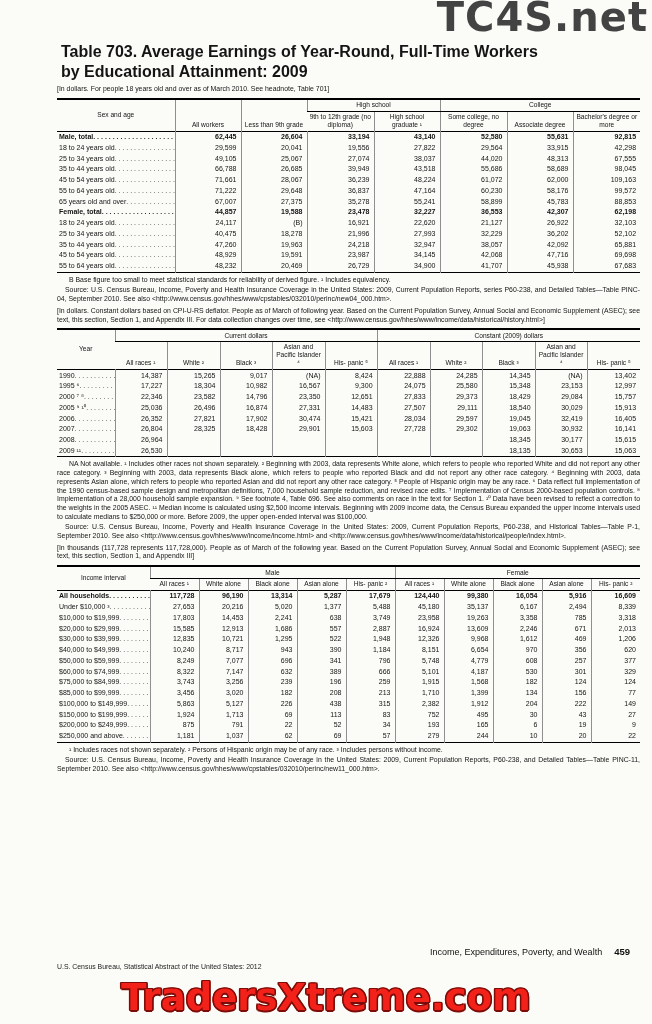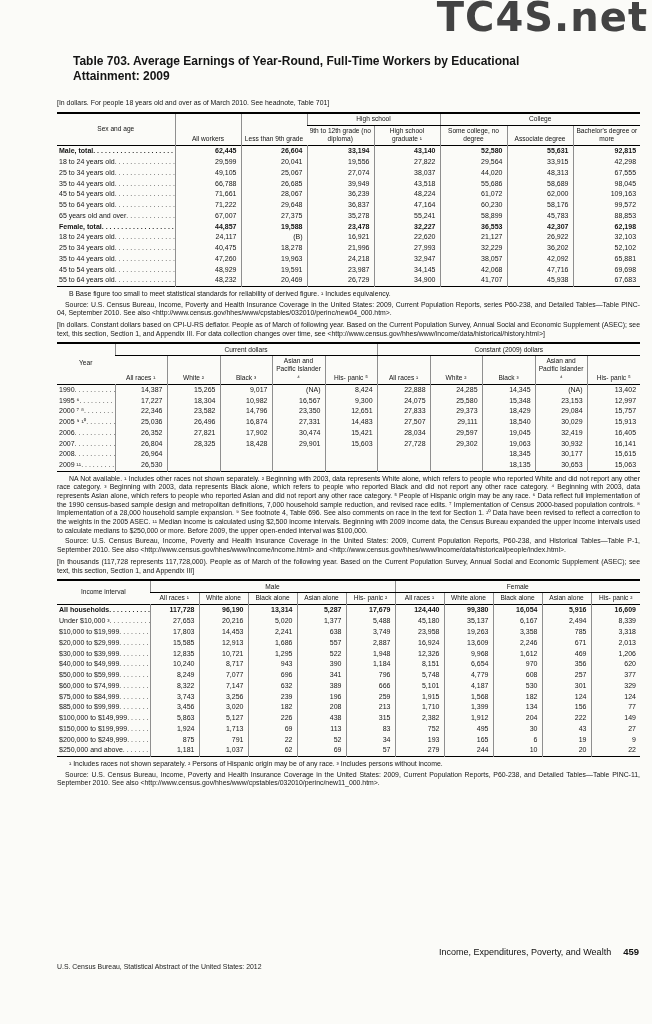--- a/index.html
+++ b/index.html
@@ -1,21 +1,21 @@
 <!DOCTYPE html>
 <html lang="en"><head>
 <meta charset="utf-8">
 <style>
   html,body{margin:0;padding:0}
   body{width:652px;height:1024px;background:#fbfbf8;font-family:"Liberation Sans",sans-serif;color:#141414;position:relative;overflow:hidden}
   .page{position:absolute;inset:0;overflow:hidden}
   .content{padding:38px 12px 0 57px;width:583px;box-sizing:content-box}
 
   
-  .tbl-title{font-size:12px;font-weight:bold;line-height:1.22;max-width:478px;margin:16px}
+  .tbl-title{font-size:16px;font-weight:bold;line-height:1.22;max-width:478px;margin:4px}
   .mt{margin-top:14px}
   .headnote{font-size:6.9px;line-height:1.26;margin:3px 0 0 0;text-align:justify}
   .footnote{font-size:6.9px;line-height:1.26;margin:3px 0 0 0;text-align:justify;text-indent:12px}
   .source{font-size:6.9px;line-height:1.26;margin:2px 0 0 0;text-align:justify;text-indent:8px}
 
   
   table.dtable{border-collapse:collapse;table-layout:fixed;width:583px;margin-top:4px;border-top:2px solid #000;border-bottom:1px solid #000}
   thead{border-bottom:1px solid #000}
   th{font-weight:normal;font-size:6.6px;line-height:1.22;text-align:center;vertical-align:bottom;padding:1px 2px 2px 2px;border-left:1px solid #8f8f8f}
   th.group{vertical-align:middle;padding:1.5px 2px;border-bottom:1px solid #000}
@@ -30,21 +30,21 @@
   .dots::after{content:" . . . . . . . . . . . . . . . . . . . . . . . . . . . . . . . . . . . . . . . ."}
   tr.bold-row td{font-weight:bold}
 
   
   .wm-top{position:absolute;top:-6px;right:4px;font-family:"DejaVu Sans",sans-serif;font-weight:bold;font-size:40px;letter-spacing:1px;color:#434343}
   .wm-mid{position:absolute;top:477px;left:50%;transform:translateX(-50%);background:#fefefe;border:3px solid #cf1612;color:#cf1612;font-family:"DejaVu Sans",sans-serif;font-weight:bold;font-size:29px;letter-spacing:5px;padding:1px 18px;white-space:nowrap}
   .wm-bottom{position:absolute;top:976px;left:50%;transform:translateX(-50%);font-family:"DejaVu Sans",sans-serif;font-weight:bold;font-size:37px;white-space:nowrap;color:#f2211a;
     text-shadow:1.5px 0 #7c0c07,-1.5px 0 #7c0c07,0 1.5px #7c0c07,0 -1.5px #7c0c07,1.2px 1.2px #7c0c07,-1.2px -1.2px #7c0c07,1.2px -1.2px #7c0c07,-1.2px 1.2px #7c0c07}
 
   
-  .footer-line{position:absolute;top:946px;right:13px;font-size:9px;color:#111}
+  .footer-line{position:absolute;top:946px;right:22px;font-size:9px;color:#111}
   .footer-line .pgnum{font-weight:bold;font-size:9.5px;margin-left:12px}
   .credit-line{position:absolute;top:963px;left:57px;font-size:6.9px;color:#222}
 </style>
 </head>
 <body>
 
 <div class="page">
   <div class="content">
 
     <section>
@@ -754,18 +754,19 @@
               <td>22</td>
             </tr>
           </tbody>
       </table>
       <p class="footnote">¹ Includes races not shown separately. ² Persons of Hispanic origin may be of any race. ³ Includes persons without income.</p>
       <p class="source">Source: U.S. Census Bureau, Income, Poverty and Health Insurance Coverage in the United States: 2009, Current Population Reports, P60-238, and Detailed Tables—Table PINC-11, September 2010. See also &lt;http://www.census.gov/hhes/www/cpstables/032010/perinc/new11_000.htm&gt;.</p>
     </section>
   </div>
 
   <div class="wm-top">TC4S.net</div>
+  <div class="wm-bottom">TradersXtreme.com</div>
 
   <div class="footer-line">
     <span>Income, Expenditures, Poverty, and Wealth</span><span class="pgnum">459</span>
   </div>
   <div class="credit-line">U.S. Census Bureau, Statistical Abstract of the United States: 2012</div>
 </div>
 
 </body></html>

